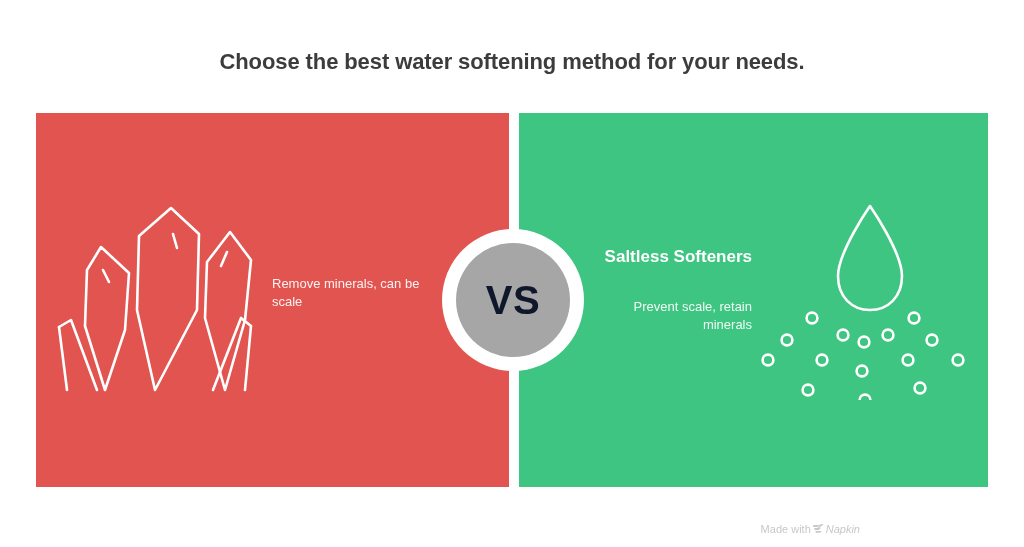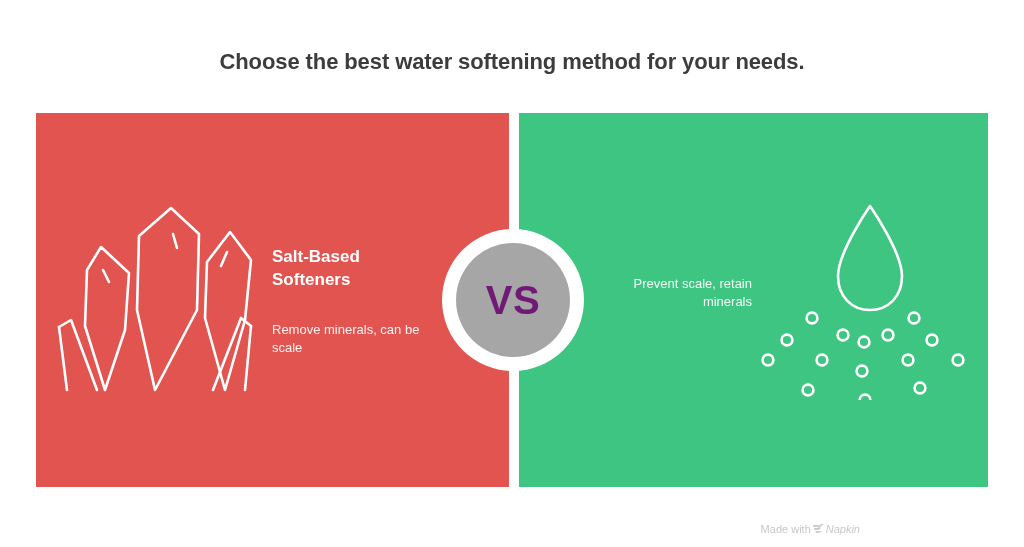--- a/index.html
+++ b/index.html
@@ -127,21 +127,21 @@
     height: 114px;
     border-radius: 50%;
     background: #a6a6a6;
     display: flex;
     align-items: center;
     justify-content: center;
   }
   .vs-label {
     font-size: 40px;
     font-weight: bold;
-    color: #701a75;
+    color: #0f172a;
     letter-spacing: 0.5px;
     line-height: 40px;
     user-select: none;
   }
 
   
   .footer {
     position: absolute;
     right: 20px;
     bottom: 12px;
@@ -212,25 +212,25 @@
         <circle cx="198" cy="170" r="5.4"></circle>
         <circle cx="102" cy="181" r="5.4"></circle>
         <circle cx="48" cy="200" r="5.4"></circle>
         <circle cx="160" cy="198" r="5.4"></circle>
         <circle cx="105" cy="210" r="5.4"></circle>
       </g>
     </svg>
   </div>
 
   <div class="ptext ptext-left">
-    <div class="heading">Salt-Based Softeners</div>
     <div class="sub">Remove minerals, can be scale</div>
   </div>
 
   <div class="ptext ptext-right">
+    <div class="heading">Saltless Softeners</div>
     <div class="sub">Prevent scale, retain minerals</div>
   </div>
 
   <div class="vs-wrap">
     <div class="vs-ring"></div>
     <div class="vs-circle">
       <span class="vs-label">VS</span>
     </div>
   </div>
 

